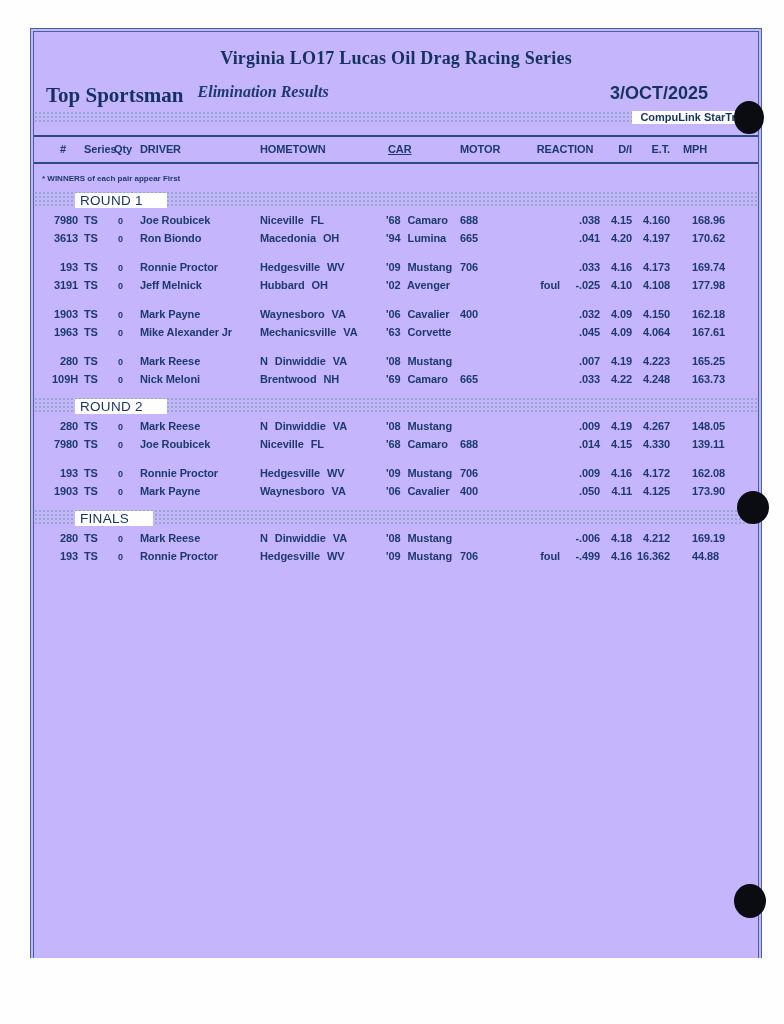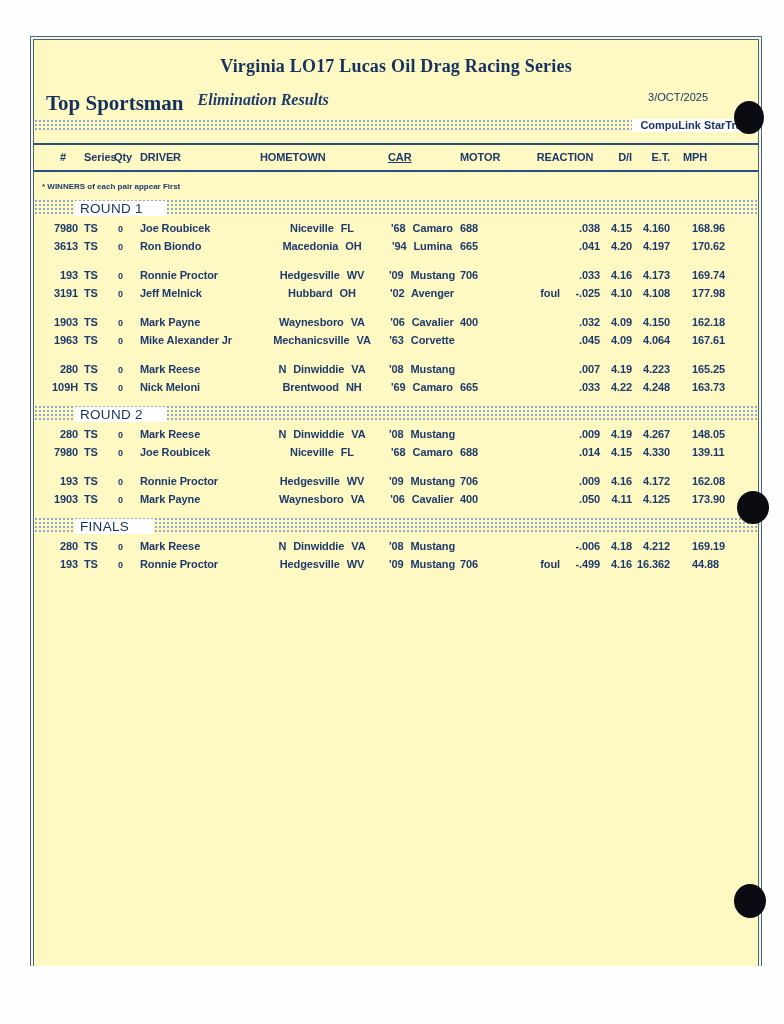--- a/index.html
+++ b/index.html
@@ -1,41 +1,41 @@
 <!DOCTYPE html>
 <html><head>
 <meta charset="utf-8">
 <style>
   html,body { margin:0; padding:0; background:#ffffff; }
   .page {
     position:relative; width:784px; height:1024px; background:#fefefe;
     font-family:"Liberation Sans", sans-serif; color:#1e3a6d; overflow:hidden;
   }
   .sheet {
-    position:absolute; left:30px; top:36px; width:724px; height:926px;
-    border:4px double #44629b; border-bottom:none; background:#fef9c3;
+    position:absolute; left:30px; top:28px; width:724px; height:926px;
+    border:4px double #44629b; border-bottom:none; background:#c4b5fd;
   }
   
   .series-title {
     margin-top:16px; text-align:center;
     font-family:"Liberation Serif", serif; font-weight:bold;
     font-size:18px; color:#15315f; letter-spacing:.2px;
   }
   .subhead {
     display:flex; align-items:flex-start; margin:14px 10px 0 12px;
   }
   .class-name {
     font-family:"Liberation Serif", serif; font-weight:bold; font-size:21px; color:#15315f;
   }
   .report-type {
     font-family:"Liberation Serif", serif; font-weight:bold; font-style:italic;
     font-size:16px; margin-left:14px; color:#1d3a6e;
   }
   .spacer { flex:1; }
-  .date { font-size:11px; font-weight:normal; margin-right:40px; color:#16325f;margin-left:44px; }
+  .date { font-size:18px; font-weight:bold; margin-right:40px; color:#16325f;margin-left:44px; }
   .dot-band {
     height:13px; margin-top:3px; display:flex; justify-content:flex-end; align-items:center;
     background-image: radial-gradient(#91a8cf 1px, rgba(145,168,207,0) 1.3px);
     background-size:4px 4px;
   }
   .timing-brand {
     background:#fff; font-size:11px; font-weight:bold; line-height:13px;
     padding:0 10px 0 8px; color:#16325f;
   }
   
@@ -65,21 +65,21 @@
     display:inline-block; margin-left:41px; background:#fff; line-height:15px;
     font-size:13.5px; font-weight:normal; letter-spacing:.3px; color:#16325f;
     padding:0 24px 0 5px;
   }
   .rows { margin-top:6px; }
   .row { line-height:17px; }
   .row.gap-after { margin-bottom:11px; }
   .c-num { text-align:right; padding-right:6px; }
   .c-qty { text-align:left; padding-left:4px; font-size:9px !important; }
   .c-car { padding-left:2px; }
-  .c-hometown, .c-car { word-spacing:4px;text-align:center; }
+  .c-hometown, .c-car { word-spacing:4px; }
   .c-motor { padding-left:2px; }
   .c-foul, .c-re, .c-di, .c-et { text-align:right; }
   .c-mph { padding-left:22px; }
   
   .hole { position:absolute; background:#0b0b12; border-radius:50%; z-index:5; }
   .hole-1 { left:734px; top:101px; width:30px; height:33px; }
   .hole-2 { left:737px; top:491px; width:32px; height:33px; }
   .hole-3 { left:734px; top:884px; width:32px; height:34px; }
 </style>
 </head>

